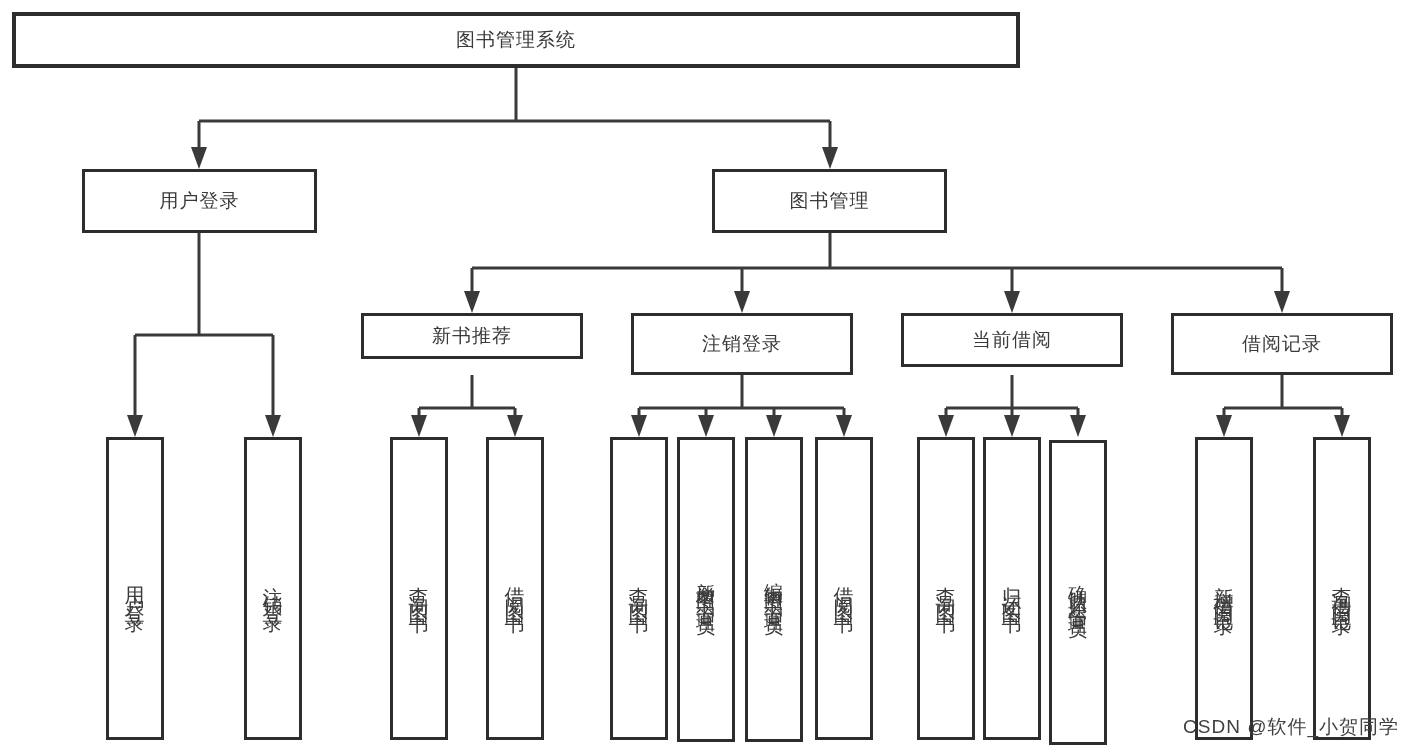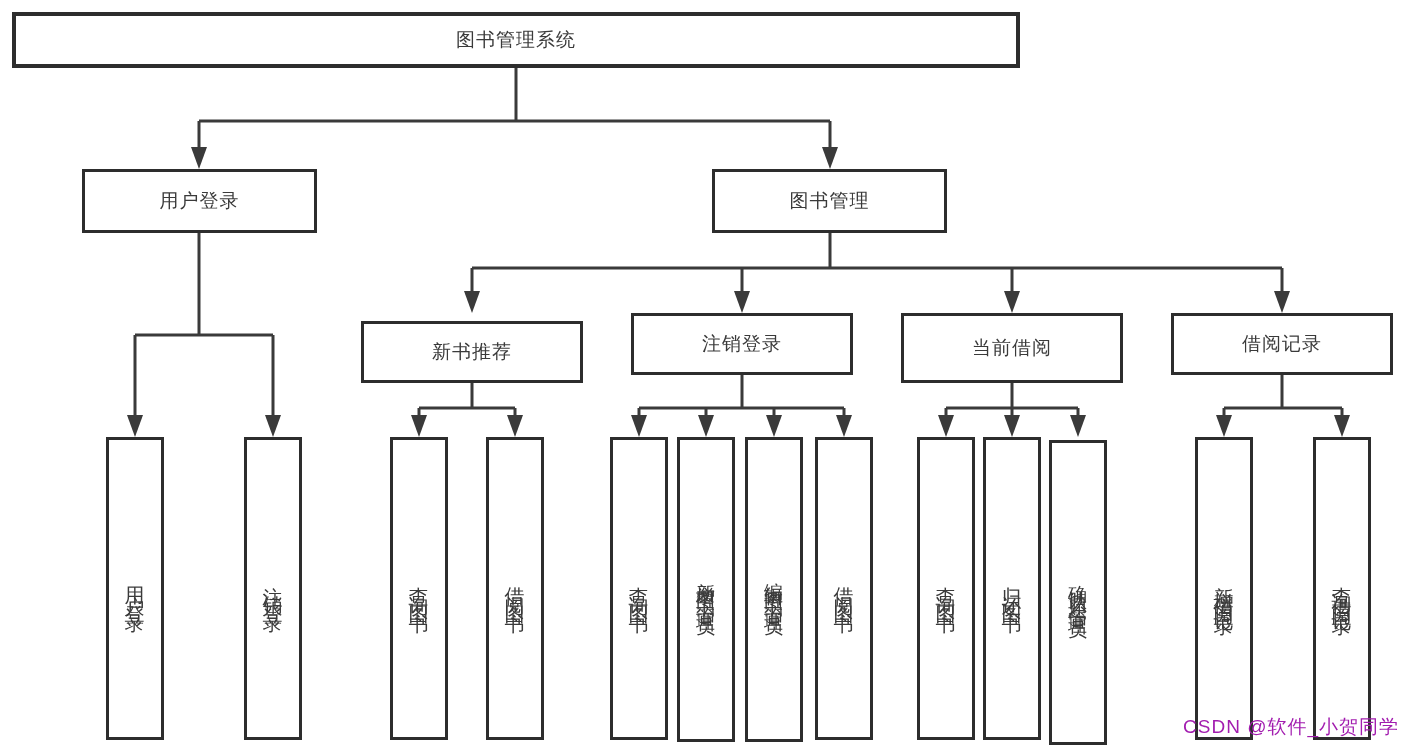--- a/index.html
+++ b/index.html
@@ -14,21 +14,21 @@
     color:#3a3a3a;box-sizing:border-box;z-index:2;
   }
   .root-box{border-width:4px;}
   .h-label{font-size:19px;letter-spacing:1px;}
   .v-box .v-label{
     writing-mode:vertical-rl;text-orientation:mixed;
     font-size:20px;letter-spacing:9px;line-height:1;
   }
   .watermark{
     position:absolute;right:6px;top:714px;z-index:5;
-    font-size:19px;color:#a21caf;white-space:nowrap;letter-spacing:1px;
+    font-size:19px;color:#404040;white-space:nowrap;letter-spacing:1px;
   }
 </style>
 </head>
 <body>
 
 <div class="canvas">
 
   <svg class="connectors" width="1405" height="747" viewBox="0 0 1405 747" aria-hidden="true">
     <g stroke="#3a3a3a" stroke-width="3" fill="none">
 
@@ -73,27 +73,27 @@
     <span class="h-label">图书管理系统</span>
   </div>
 
   <div class="box" style="left:82px;top:169px;width:235px;height:64px;">
     <span class="h-label">用户登录</span>
   </div>
   <div class="box" style="left:712px;top:169px;width:235px;height:64px;">
     <span class="h-label">图书管理</span>
   </div>
 
-  <div class="box" style="left:361px;top:313px;width:222px;height:62px;margin-top:8px;">
+  <div class="box" style="left:361px;top:313px;width:222px;height:46px;">
     <span class="h-label">新书推荐</span>
   </div>
   <div class="box" style="left:631px;top:313px;width:222px;height:62px;">
     <span class="h-label">注销登录</span>
   </div>
-  <div class="box" style="left:901px;top:313px;width:222px;height:70px;">
+  <div class="box" style="left:901px;top:313px;width:222px;height:54px;">
     <span class="h-label">当前借阅</span>
   </div>
   <div class="box" style="left:1171px;top:313px;width:222px;height:62px;align-items:center;">
     <span class="h-label">借阅记录</span>
   </div>
 
   <div class="box v-box" style="left:106px;top:437px;width:58px;height:303px;">
     <span class="v-label">用户登录</span>
   </div>
   <div class="box v-box" style="left:244px;top:437px;width:58px;height:303px;">

